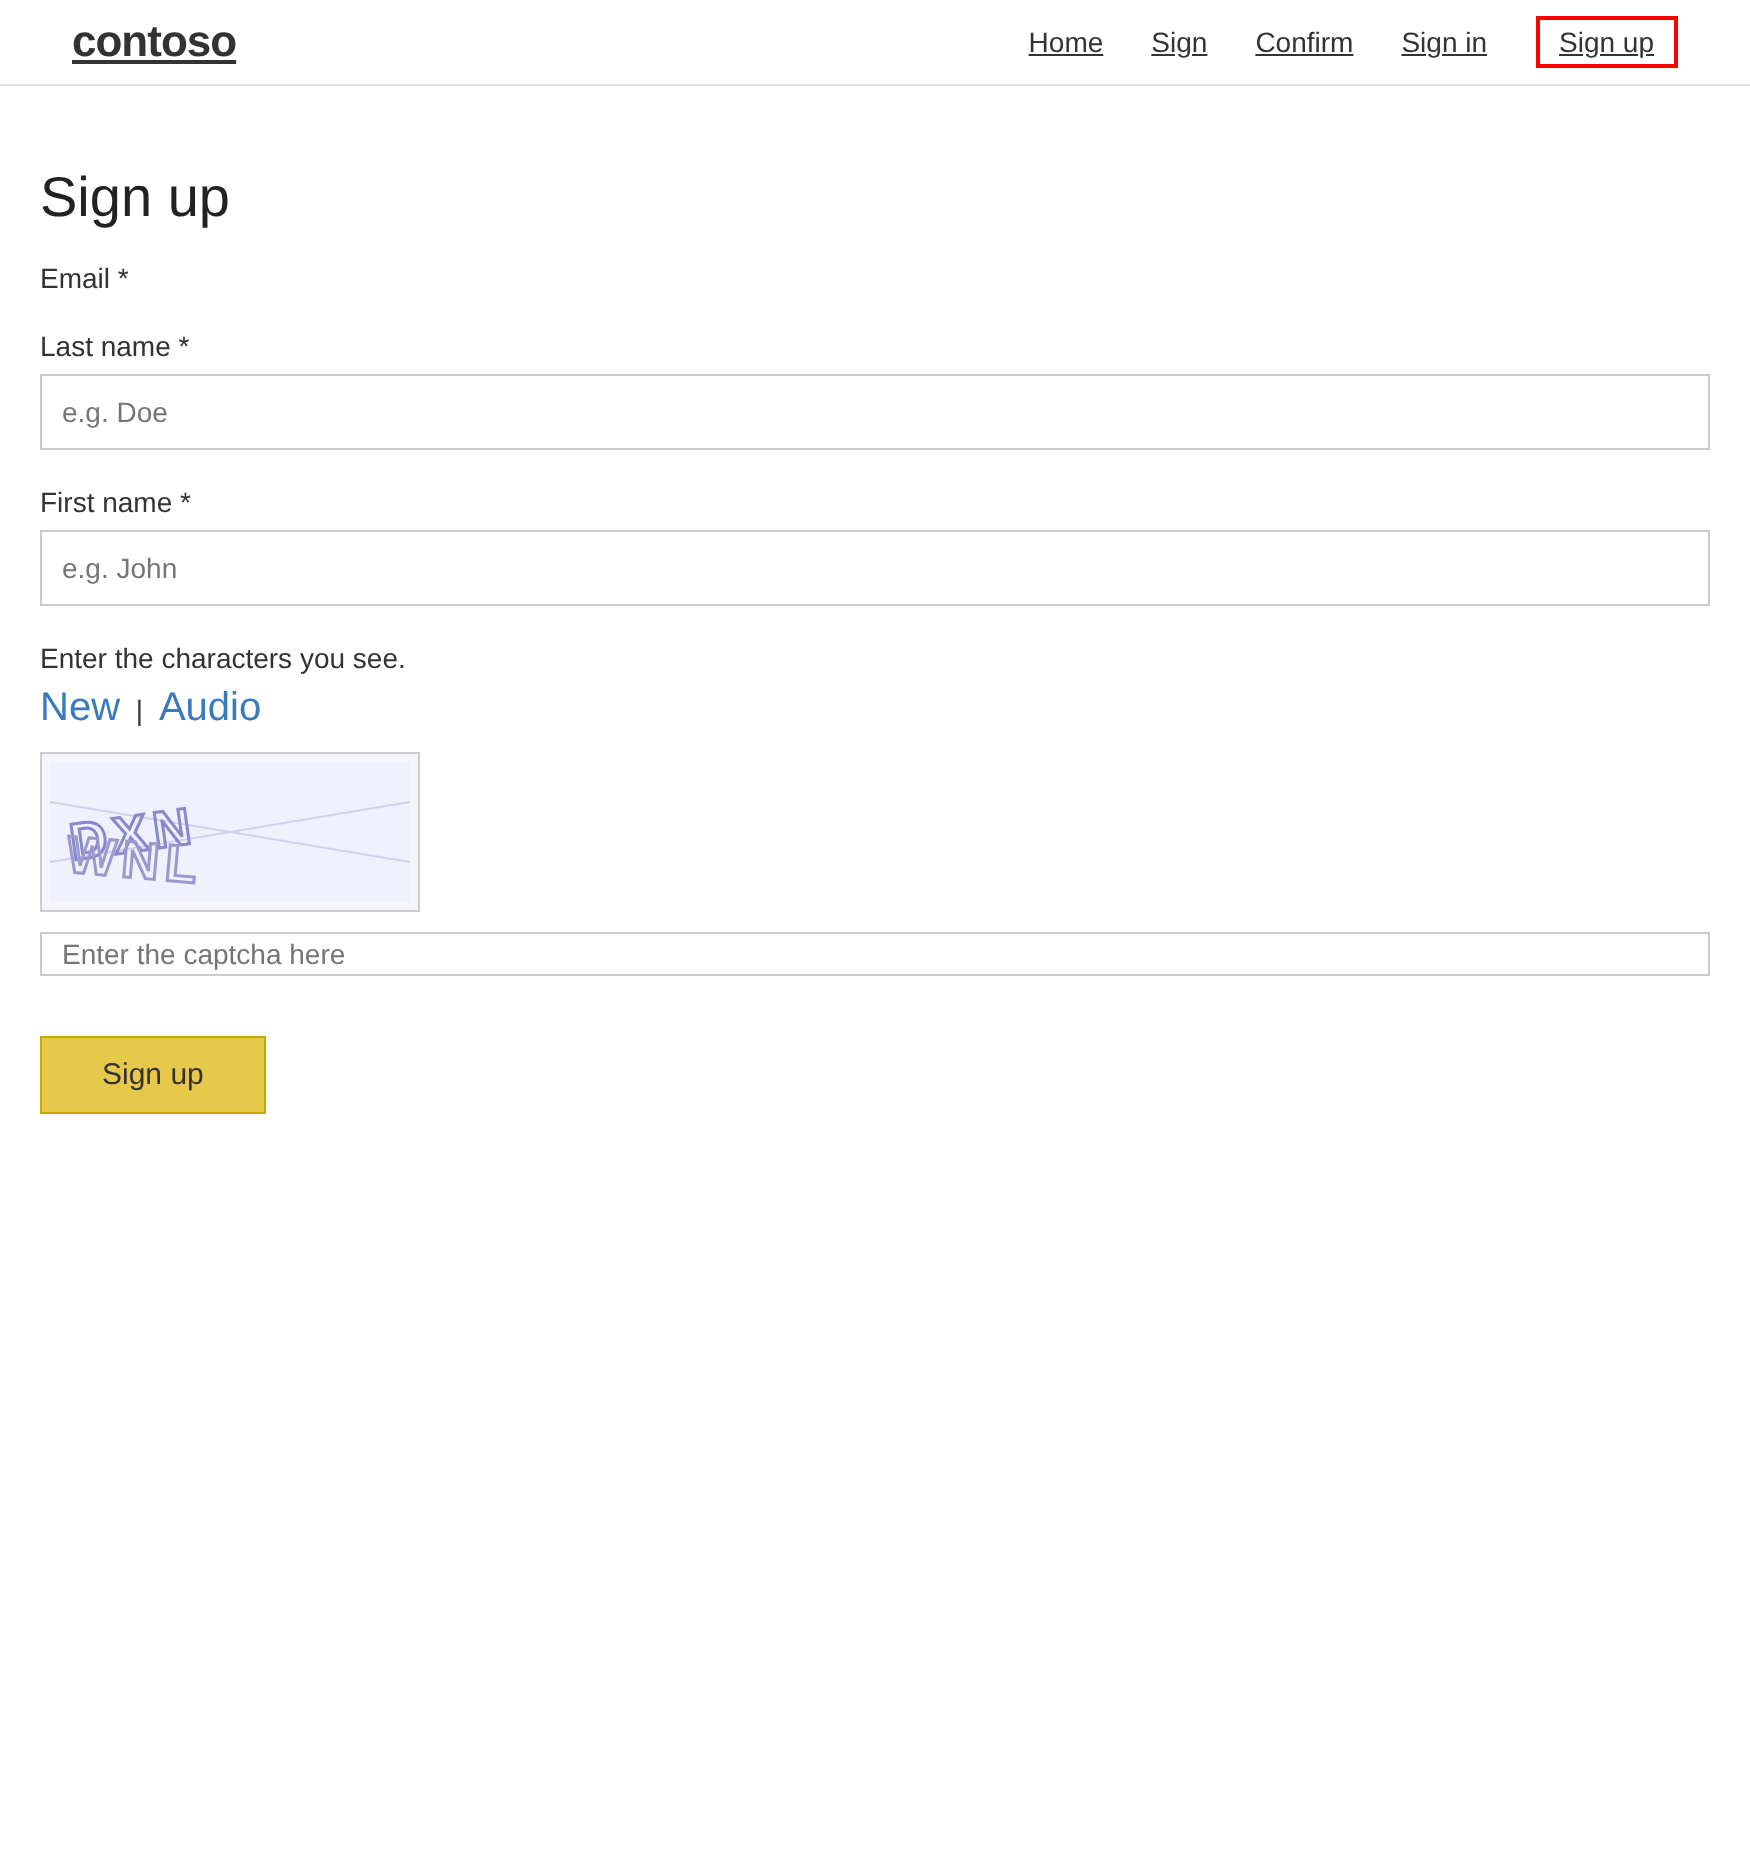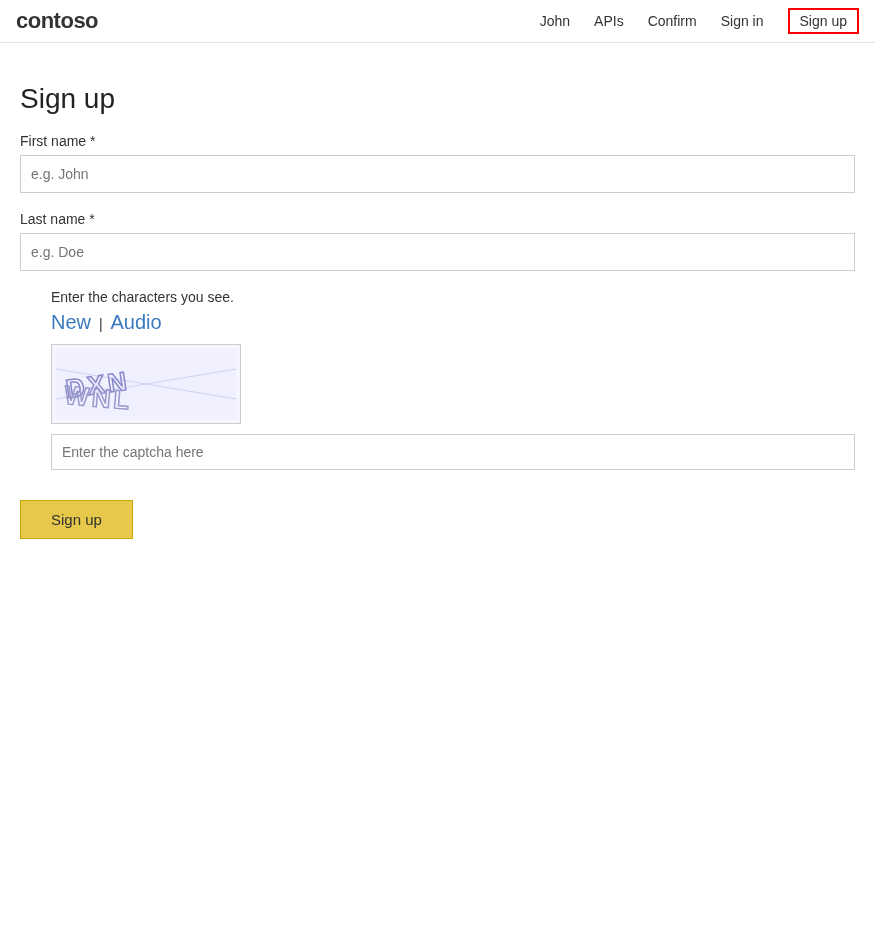--- a/index.html
+++ b/index.html
@@ -15,22 +15,23 @@
       background: #fff;
       width: 875px;
       min-height: 931px;
     }
 
     
     header {
       display: flex;
       align-items: center;
       justify-content: space-between;
-      padding: 8px 16px;
+      padding: 8px 36px;
       border-bottom: 1px solid #e0e0e0;
+      text-decoration: underline;
     }
 
     .logo {
       font-size: 22px;
       font-weight: bold;
       color: #333;
       letter-spacing: -0.5px;
     }
 
     nav {
@@ -96,21 +97,20 @@
       height: 38px;
       border: 1px solid #ccc;
       padding: 6px 10px;
       font-size: 14px;
       color: #555;
       outline: none;
     }
 
     .captcha-section {
       margin-bottom: 18px;
-      margin-left: 31px;
     }
 
     .captcha-label {
       font-size: 14px;
       color: #333;
       margin-bottom: 6px;
     }
 
     .captcha-links {
       margin-bottom: 10px;
@@ -142,21 +142,21 @@
 
     
     .captcha-svg {
       width: 180px;
       height: 70px;
     }
 
     .captcha-input {
       width: 840px;
       max-width: 100%;
-      height: 36px;
+      height: 22px;
       border: 1px solid #ccc;
       padding: 6px 10px;
       font-size: 14px;
       color: #999;
       outline: none;
     }
 
     .signup-btn {
       background-color: #e6c84a;
       border: 1px solid #c9a800;
@@ -166,45 +166,46 @@
       cursor: pointer;
       margin-top: 12px;
     }
   </style>
 </head>
 <body>
 
 <header>
   <div class="logo">contoso</div>
   <nav>
-    <a href="#">John</a>
-    <a href="#">APIs</a>
+    <a href="#">Home</a>
+    <a href="#">Sign</a>
     <a href="#">Confirm</a>
     <a href="#">Sign in</a>
     <a href="#" class="nav-signup">Sign up</a>
   </nav>
 </header>
 
 <main>
   <h1>Sign up</h1>
 
 
   <div class="form-group">
-  </div>
-
-
+    <label>Email *</label>
+  </div>
+
+
+
+  <div class="form-group">
+    <label>Last name *</label>
+    <input type="text" placeholder="e.g. Doe" style="">
+  </div>
 
   <div class="form-group">
     <label>First name *</label>
     <input type="text" placeholder="e.g. John" style="">
-  </div>
-
-  <div class="form-group">
-    <label>Last name *</label>
-    <input type="text" placeholder="e.g. Doe" style="">
   </div>
 
   <div class="captcha-section">
     <p class="captcha-label">Enter the characters you see.</p>
     <div class="captcha-links">
       <a href="#">New</a>
       <span>|</span>
       <a href="#">Audio</a>
     </div>
     <div class="captcha-image-box">

